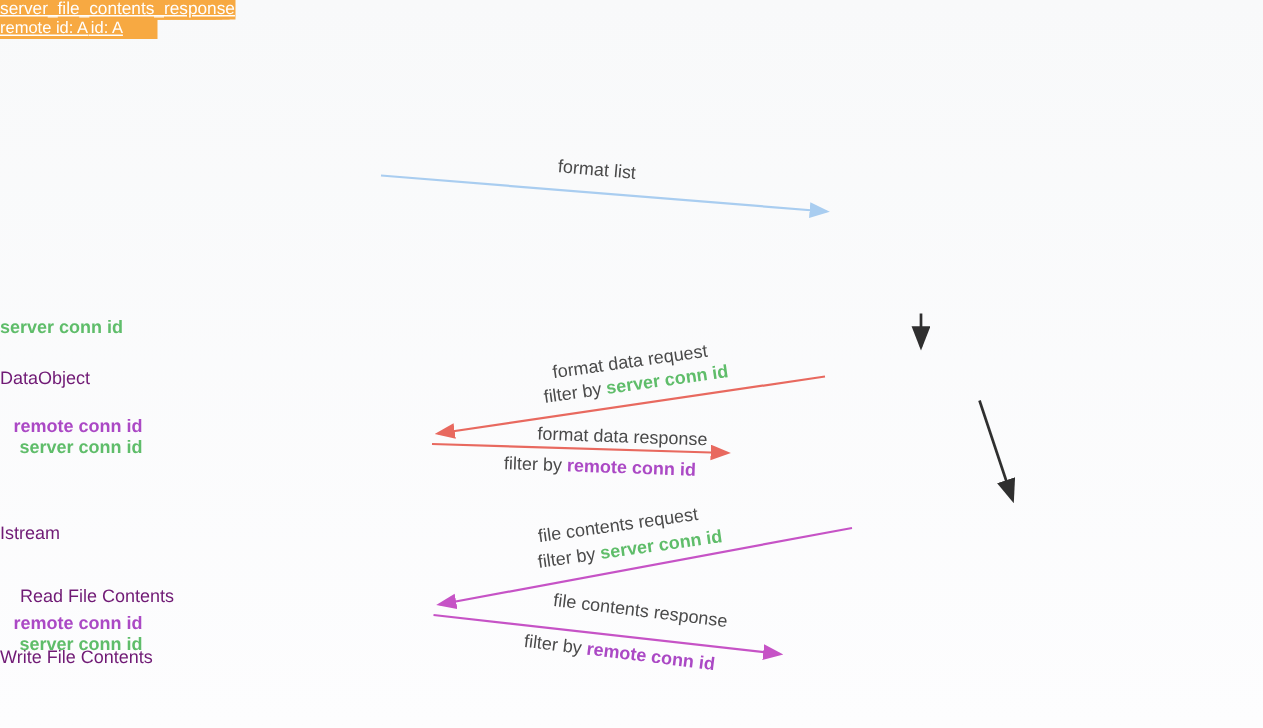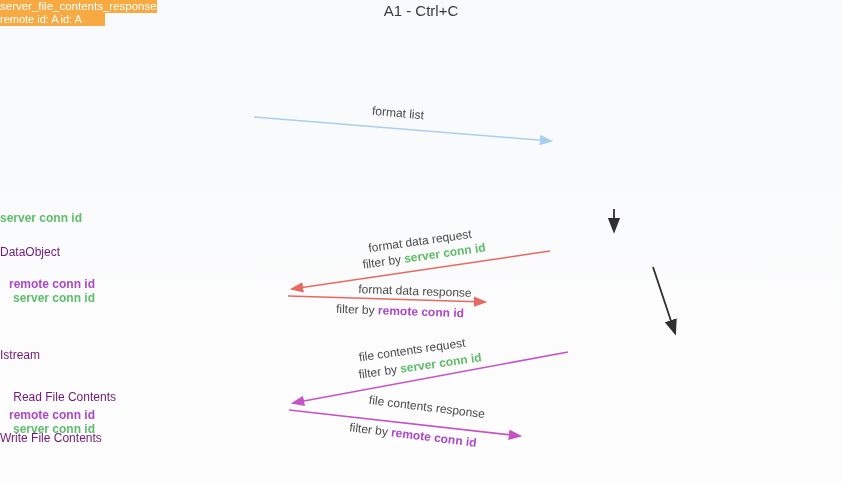--- a/index.html
+++ b/index.html
@@ -37,20 +37,21 @@
   .dotted-line {
     left:8; top:169; width:828; height:7;
     background:repeating-linear-gradient(90deg, #3b3b3b 0 7px, transparent 7px 13px);
   }
 
   .box {
     color:#fff; text-align:center;
     display:flex; flex-direction:column; justify-content:center;
     font-size:12px; line-height:13px;
     z-index:3;
+    text-decoration:underline;
   }
   .box.green  { background:#77c279; }
   .box.orange { background:#f7a942; }
   .box.two-line { font-size:11px; line-height:13px; }
 
   .b-ctrl-c   { left:136; top:104; width:117; height:29; }
   .b-save     { left:554; top:128; width:119; height:30; }
   .b-ctrl-v   { left:553; top:181; width:119; height:26; }
   .b-getdata  { left:550; top:237; width:127; height:30; }
   .b-fmt-req  { left:130; top:277; width:157; height:27; font-size:11.5px; }
@@ -72,21 +73,20 @@
     z-index:2;
   }
   .flabel .green-text, .flabel .purple-text { font-size:12px; }
 
   svg.overlay { position:absolute; left:0; top:0; z-index:2; pointer-events:none; }
 </style>
 </head>
 <body>
 
 <div class="abs title">
-  <div>A1 - Ctrl+C</div>
 </div>
 
 <div class="abs lane-header left">
   <div>A1</div>
   <div>remote</div>
 </div>
 <div class="abs lane-header right">
   <div>B1</div>
   <div>connection</div>
 </div>

